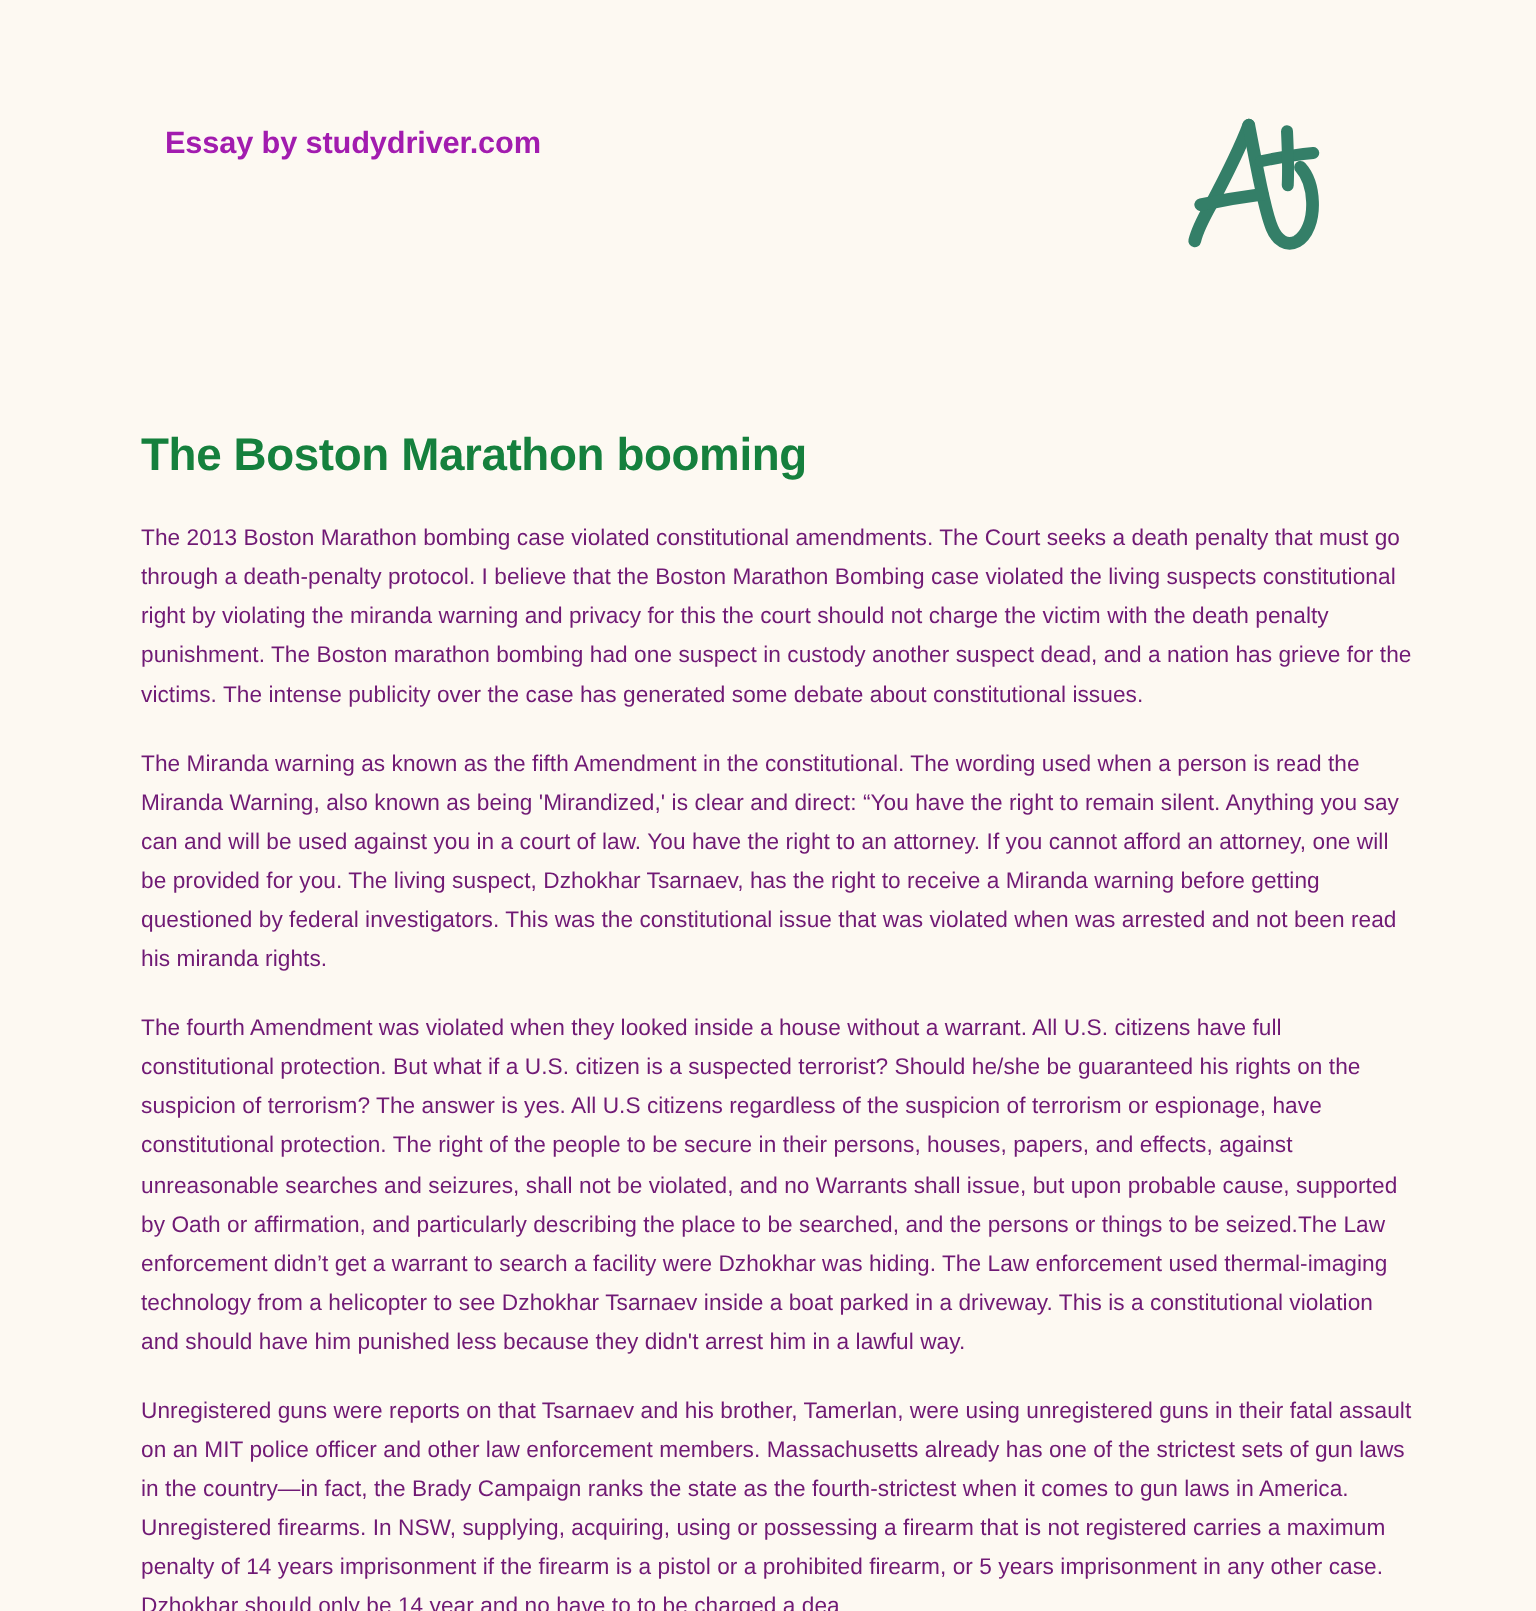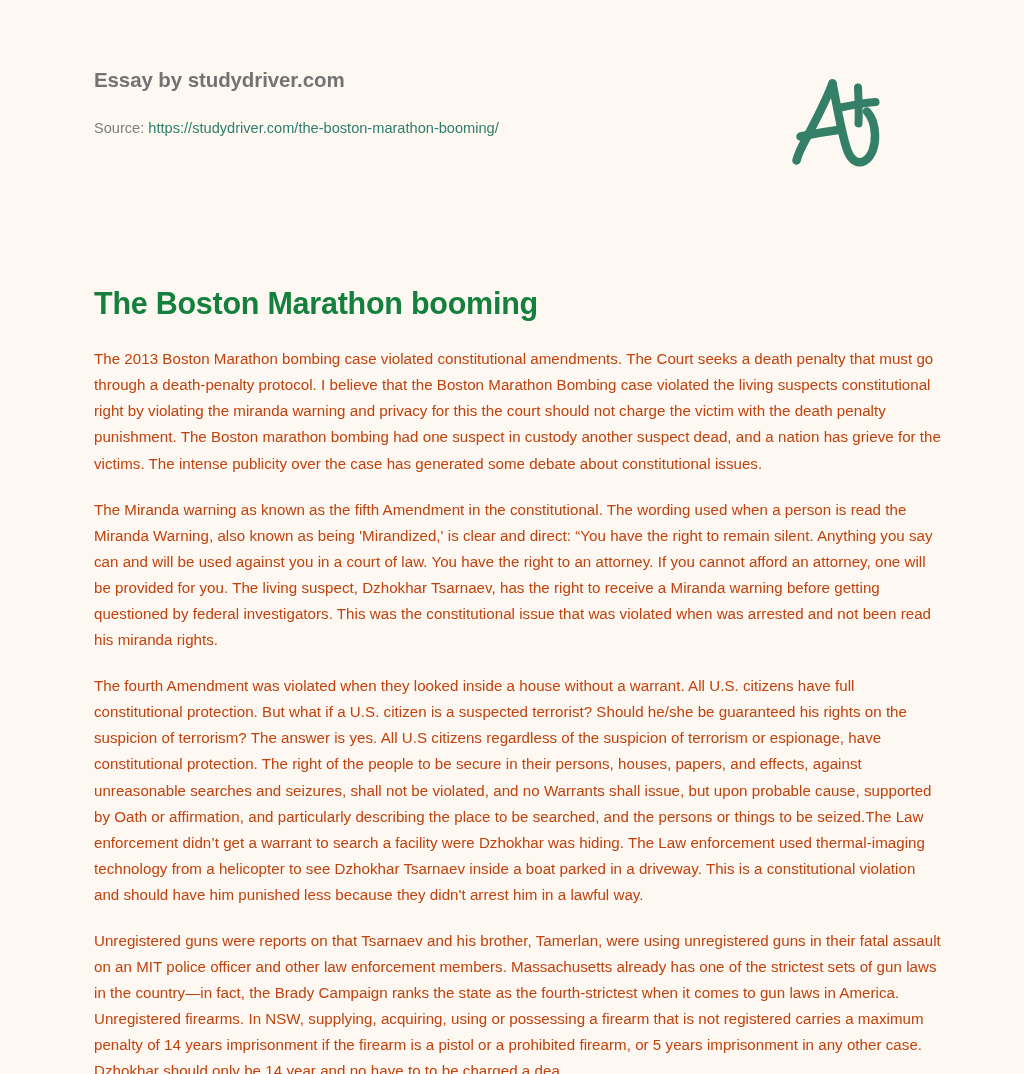--- a/index.html
+++ b/index.html
@@ -33,24 +33,24 @@
     align-items: flex-start;
     justify-content: space-between;
   }
   .header-left {
     display: block;
     padding-top: 2px;
   }
   .essay-by {
     font-size: 20.5px;
     font-weight: bold;
-    color: #737373;
+    color: #a21caf;
     letter-spacing: -0.1px;
     line-height: 1.2;
-    margin: 0;
+    margin: 16px;
     white-space: nowrap;
   }
   .source-line {
     margin-top: 26px;
     font-size: 14.6px;
     line-height: 1.3;
     white-space: nowrap;
   }
   .source-label {
     color: #7e7e7e;
@@ -87,41 +87,37 @@
     letter-spacing: -0.25px;
     line-height: 1.25;
   }
   .article-body {
     margin-top: 24px;
   }
   .article-body p {
     margin: 0 0 20px 0;
     font-size: 15.1px;
     line-height: 26.1px;
-    color: #c2410c;
+    color: #701a75;
     text-align: left;
     letter-spacing: 0.04px;
   }
   .article-body p:last-child {
     margin-bottom: 0;
   }
 </style>
 </head>
 <body>
 
 <div class="page">
 
   <div class="header">
 
     <div class="header-left">
       <div class="essay-by">Essay by studydriver.com</div>
-      <div class="source-line">
-        <span class="source-label">Source:</span>
-        <a class="source-url" href="#">https://studydriver.com/the-boston-marathon-booming/</a>
-      </div>
     </div>
 
     <div class="logo">
       <svg viewBox="0 0 128 128" xmlns="http://www.w3.org/2000/svg">
         <g fill="none" stroke="#347f68" stroke-linecap="round" stroke-linejoin="round">
 
           <path d="M58.5 23.5 C53 38 42 60 33 77 C28 86 24 94 22.5 100.5" stroke-width="8.5"></path>
 
           <path d="M58.5 23.5 C60.5 34 63.5 50 66.5 64 C69.5 78 71.5 86 74 92
                    C77.5 100.5 84 104.5 90.5 101 C97.5 97 101.5 86.5 101 74.5

